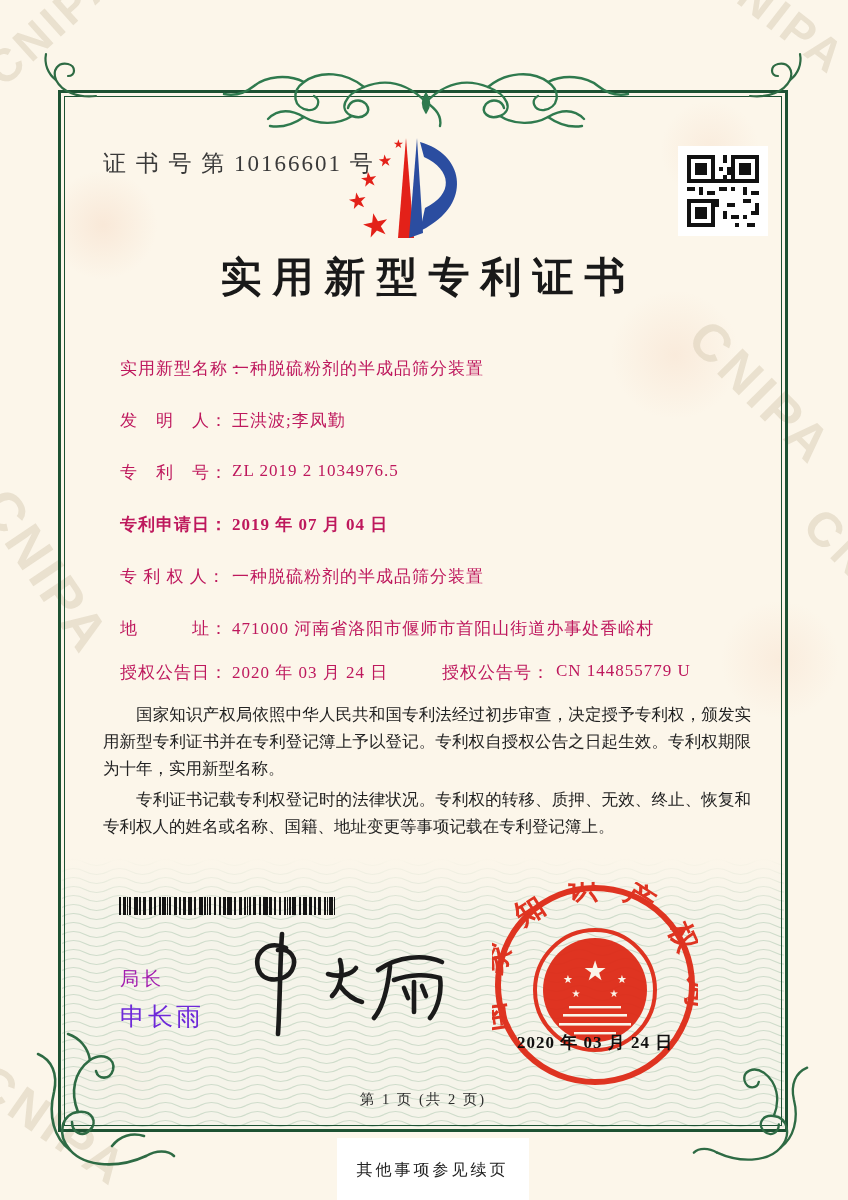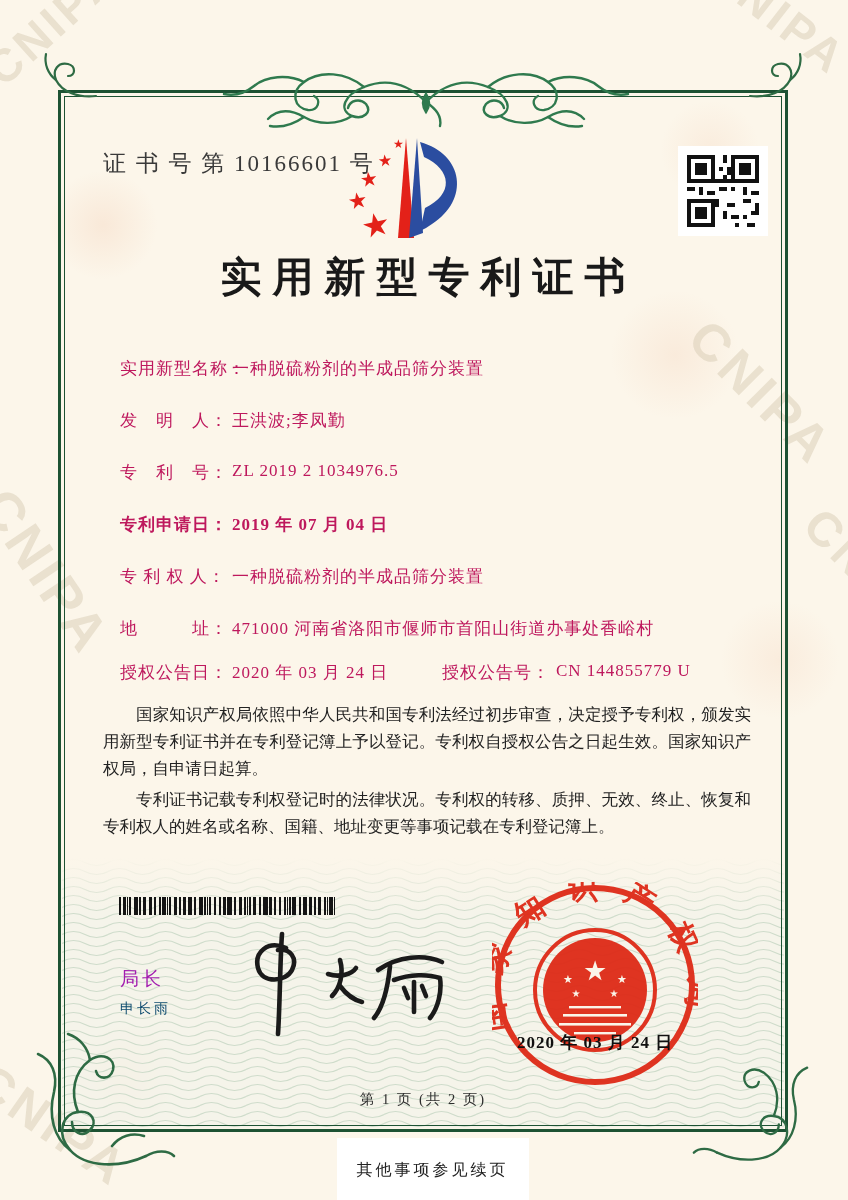--- a/index.html
+++ b/index.html
@@ -31,21 +31,21 @@
   .frow .val2{position:absolute;left:556px;white-space:nowrap;letter-spacing:1px;}
   .paras{position:absolute;left:103px;top:701px;width:648px;font-size:16.5px;line-height:27px;color:#222;}
   .paras p{margin:0 0 4px 0;text-indent:2em;text-align:justify;}
   .barcode{position:absolute;left:119px;top:897px;width:216px;height:18px;background:
       repeating-linear-gradient(90deg,#141414 0 2px,transparent 2px 5px),
       repeating-linear-gradient(90deg,#141414 0 1px,transparent 1px 8px),
       repeating-linear-gradient(90deg,transparent 0 4px,#141414 4px 6px,transparent 6px 13px);}
   .director-title{position:absolute;left:120px;top:966px;font-family:"Liberation Sans","DejaVu Sans",sans-serif;
       font-size:19px;letter-spacing:3px;color:#a21caf;}
   .director-name{position:absolute;left:120px;top:1000px;font-family:Liberation Sans, sans-serif;
-      font-size:14px;letter-spacing:3px;color:#0c4a6e;}
+      font-size:25px;letter-spacing:3px;color:#6d28d9;}
   .signature{position:absolute;left:228px;top:930px;}
   .seal{position:absolute;left:492px;top:882px;opacity:.95;}
   .seal-date{position:absolute;left:487px;top:1031px;width:216px;text-align:center;
       font-size:17px;font-weight:600;letter-spacing:1px;color:#101010;}
   .page-info{position:absolute;left:58px;top:1090px;width:730px;text-align:center;
       font-size:14.5px;letter-spacing:2px;color:#2e2e2e;}
   .foot-note-wrap{position:absolute;left:58px;top:1138px;width:730px;text-align:center;}
   .foot-note{display:inline-block;background:#ffffff;padding:22px 20px;font-size:16px;
       letter-spacing:3px;color:#222;margin-left:19px;}
   .orn{position:absolute;pointer-events:none;}
@@ -223,21 +223,21 @@
     <span class="val">471000 河南省洛阳市偃师市首阳山街道办事处香峪村</span>
   </div>
   <div class="frow" style="top:661px;">
     <span class="lbl">授权公告日：</span>
     <span class="val">2020 年 03 月 24 日</span>
     <span class="lbl2">授权公告号：</span>
     <span class="val2">CN 144855779 U</span>
   </div>
 
   <div class="paras">
-    <p>国家知识产权局依照中华人民共和国专利法经过初步审查，决定授予专利权，颁发实用新型专利证书并在专利登记簿上予以登记。专利权自授权公告之日起生效。国家知识产权局，自申请日起算。</p>
+    <p>国家知识产权局依照中华人民共和国专利法经过初步审查，决定授予专利权，颁发实用新型专利证书并在专利登记簿上予以登记。专利权自授权公告之日起生效。专利权期限为十年，实用新型名称。</p>
     <p>专利证书记载专利权登记时的法律状况。专利权的转移、质押、无效、终止、恢复和专利权人的姓名或名称、国籍、地址变更等事项记载在专利登记簿上。</p>
   </div>
 
   <div class="barcode"></div>
 
   <div class="director-title">局长</div>
   <div class="director-name">申长雨</div>
 
   <svg class="signature" width="230" height="112" viewBox="0 0 230 112">
     <g stroke="#1a1a1a" fill="none" stroke-width="4.6" stroke-linecap="round" stroke-linejoin="round">

